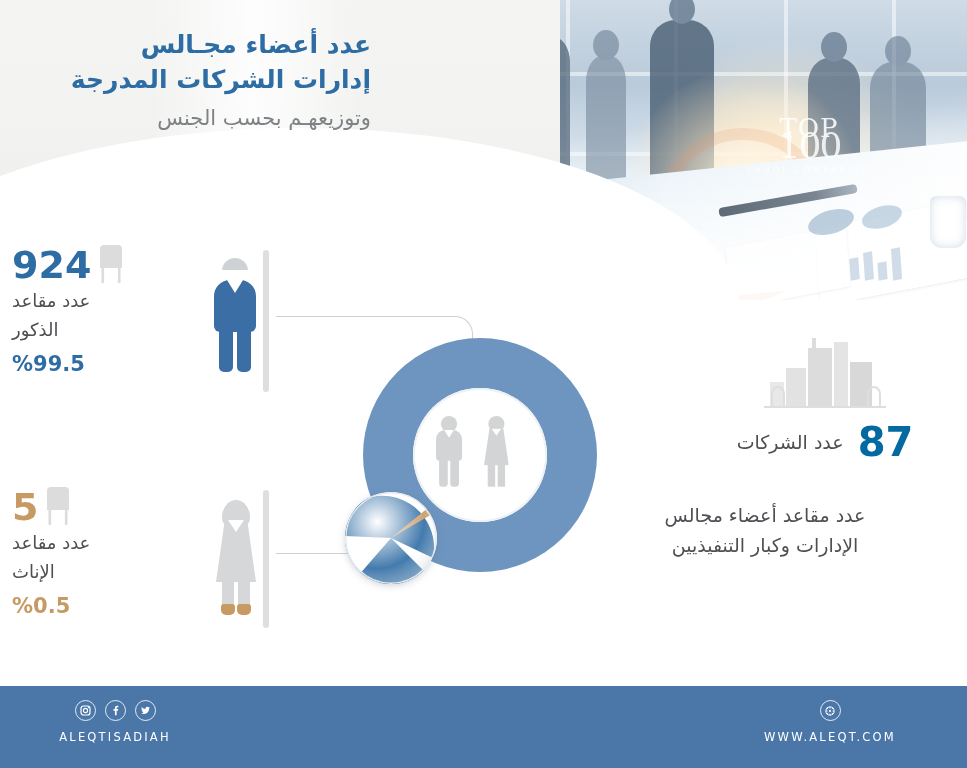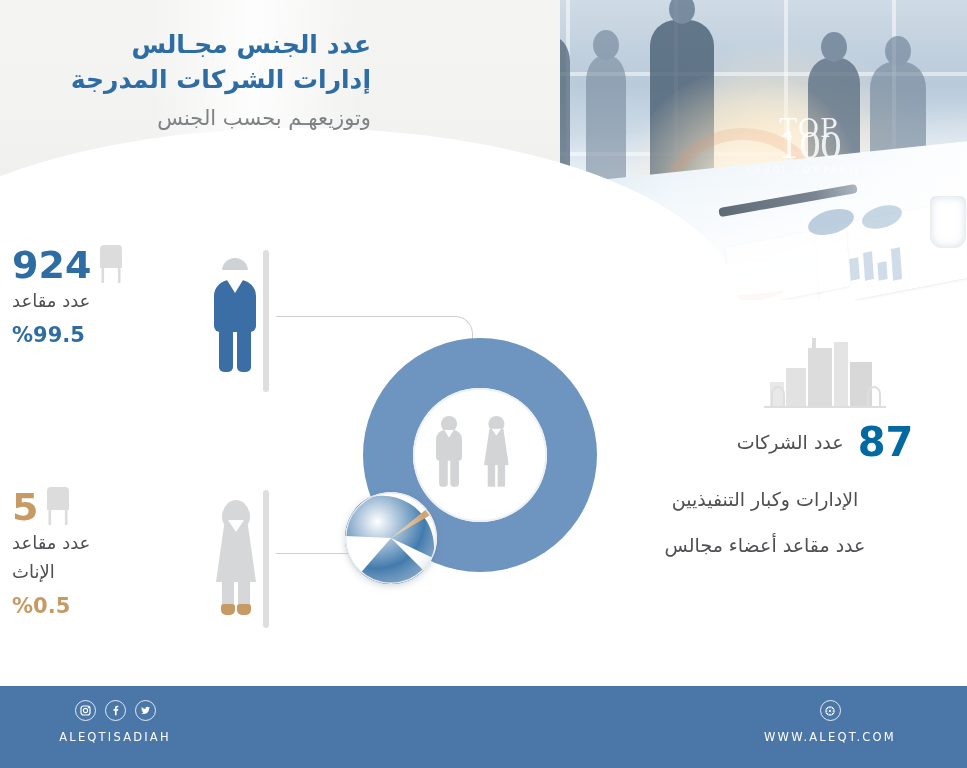--- a/index.html
+++ b/index.html
@@ -241,39 +241,40 @@
         <div class="top">TOP</div>
         <div class="hundred">100</div>
         <div class="sub">SAUDI COMPANIES</div>
       </div>
     </div>
 
     <div class="hdr-left"></div>
     <div class="hdr-sheen"></div>
 
     <div class="title">
-      <div class="l1">عدد الجنس مجـالس</div>
+      <div class="l1">عدد أعضاء مجـالس</div>
       <div class="l2">إدارات الشركات المدرجة</div>
       <div class="l3">وتوزيعهـم بحسب الجنس</div>
     </div>
   </div>
 
   <div class="male-block">
     <div class="num-row">
       <span class="chair" style="width:26px;height:40px;">
         <svg width="26" height="40" viewBox="0 0 26 40">
           <path d="M6 1 h14 a4 4 0 0 1 4 4 v16 h-22 v-16 a4 4 0 0 1 4 -4 z" fill="#dcdcdc"></path>
           <rect x="2" y="21" width="22" height="3" fill="#dcdcdc"></rect>
           <rect x="3.5" y="24" width="2.6" height="15" fill="#dcdcdc"></rect>
           <rect x="19.9" y="24" width="2.6" height="15" fill="#dcdcdc"></rect>
         </svg>
       </span>
       <span class="big-num blue">924</span>
     </div>
     <div class="lbl">عدد مقاعد</div>
+    <div class="lbl">الذكور</div>
     <div class="pct blue">%99.5</div>
   </div>
 
   <div class="person-col" style="left:214px;top:258px;width:46px;height:118px;">
     <div class="man" style="left:0;top:0;width:42px;height:118px;">
       <span class="head"></span>
         <span class="ghutra"></span>
       <span class="torso"></span>
         <span class="vneck"></span>
       <span class="lleg"></span>
@@ -372,22 +373,22 @@
         <path d="M118 68 v-12 a6 7 0 1 1 12 0 v12" fill="none" stroke="#dedede" stroke-width="2"></path>
       </svg>
     </div>
     <div class="row-ltr" style="margin-top:2px;">
       <span class="stat-num">87</span>
       <span class="stat-lbl">عدد الشركات</span>
     </div>
   </div>
 
   <div class="seats">
+    <div class="seats-lbl">عدد مقاعد أعضاء مجالس</div>
     <div class="seats-lbl" style="margin-top:0;">الإدارات وكبار التنفيذيين</div>
-    <div class="seats-lbl">عدد مقاعد أعضاء مجالس</div>
   </div>
 
   <div class="footer">
     <div class="f-left">
       <div class="soc">
         <span class="ic">
           <svg width="11" height="11" viewBox="0 0 11 11">
               <rect x="1" y="1" width="9" height="9" rx="2.6" fill="none" stroke="#fff" stroke-width="1.2"></rect>
               <circle cx="5.5" cy="5.5" r="2.1" fill="none" stroke="#fff" stroke-width="1.1"></circle>
               <circle cx="8.4" cy="2.6" r=".7" fill="#fff"></circle>

